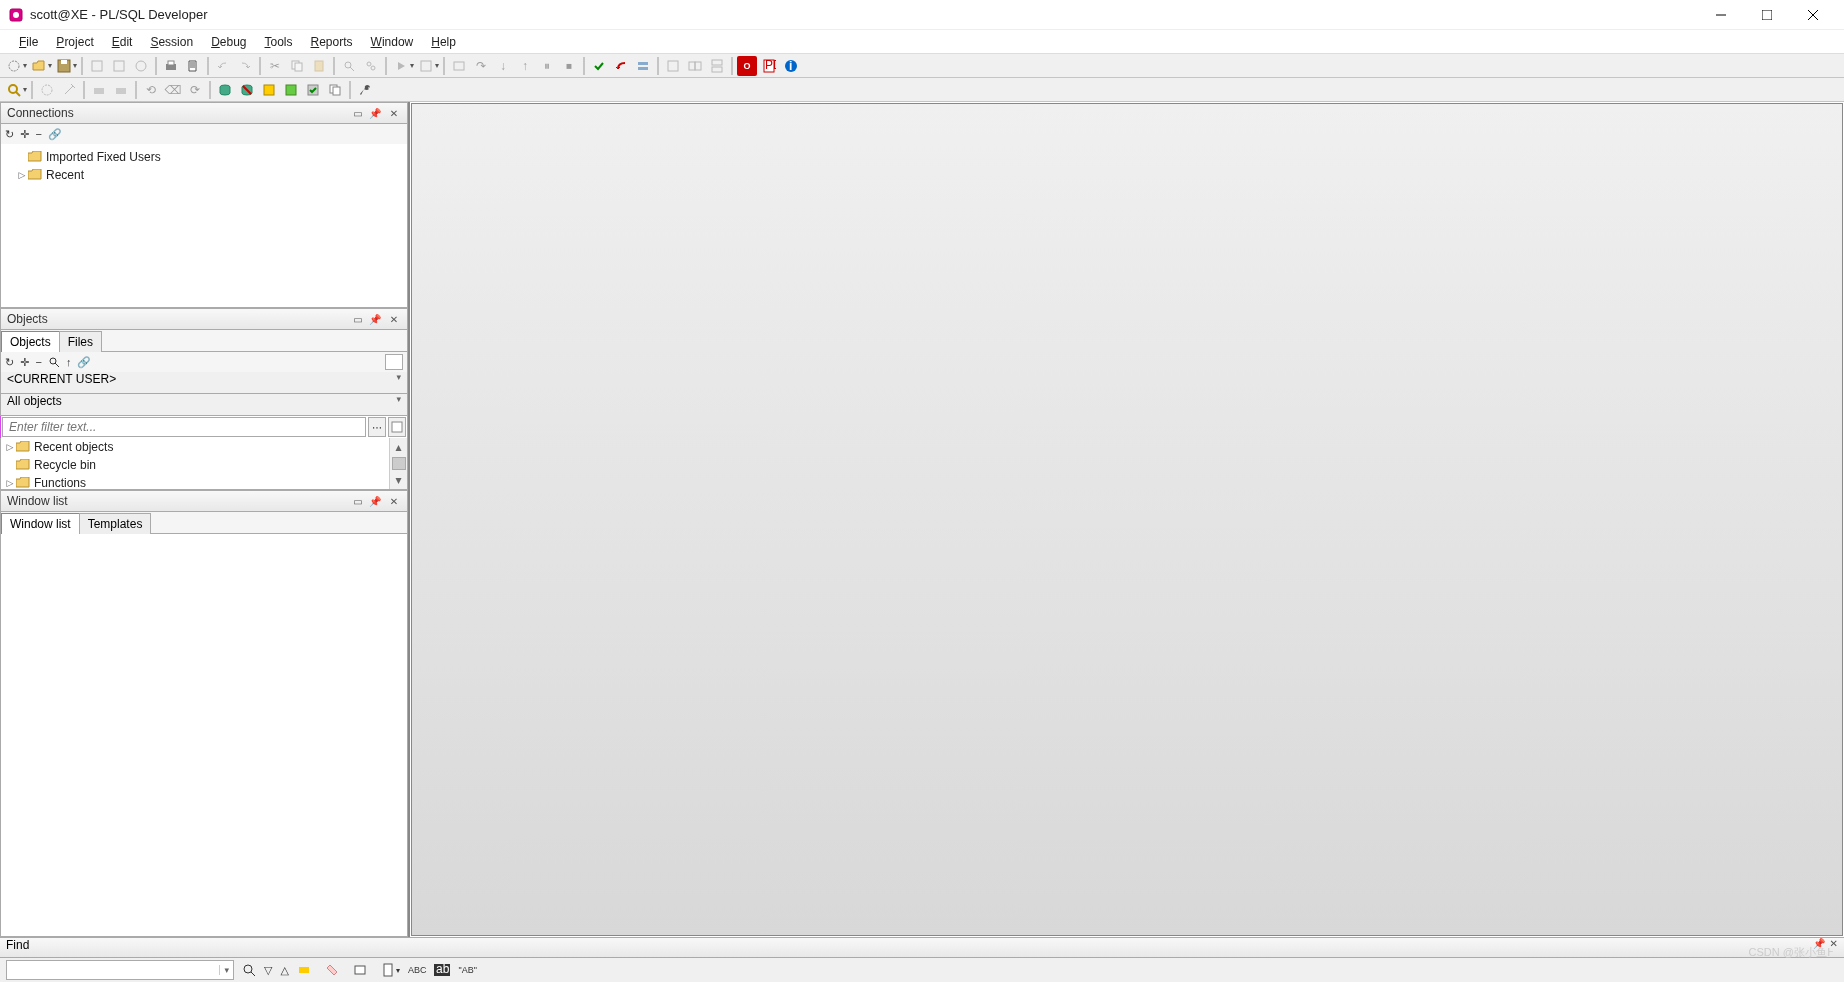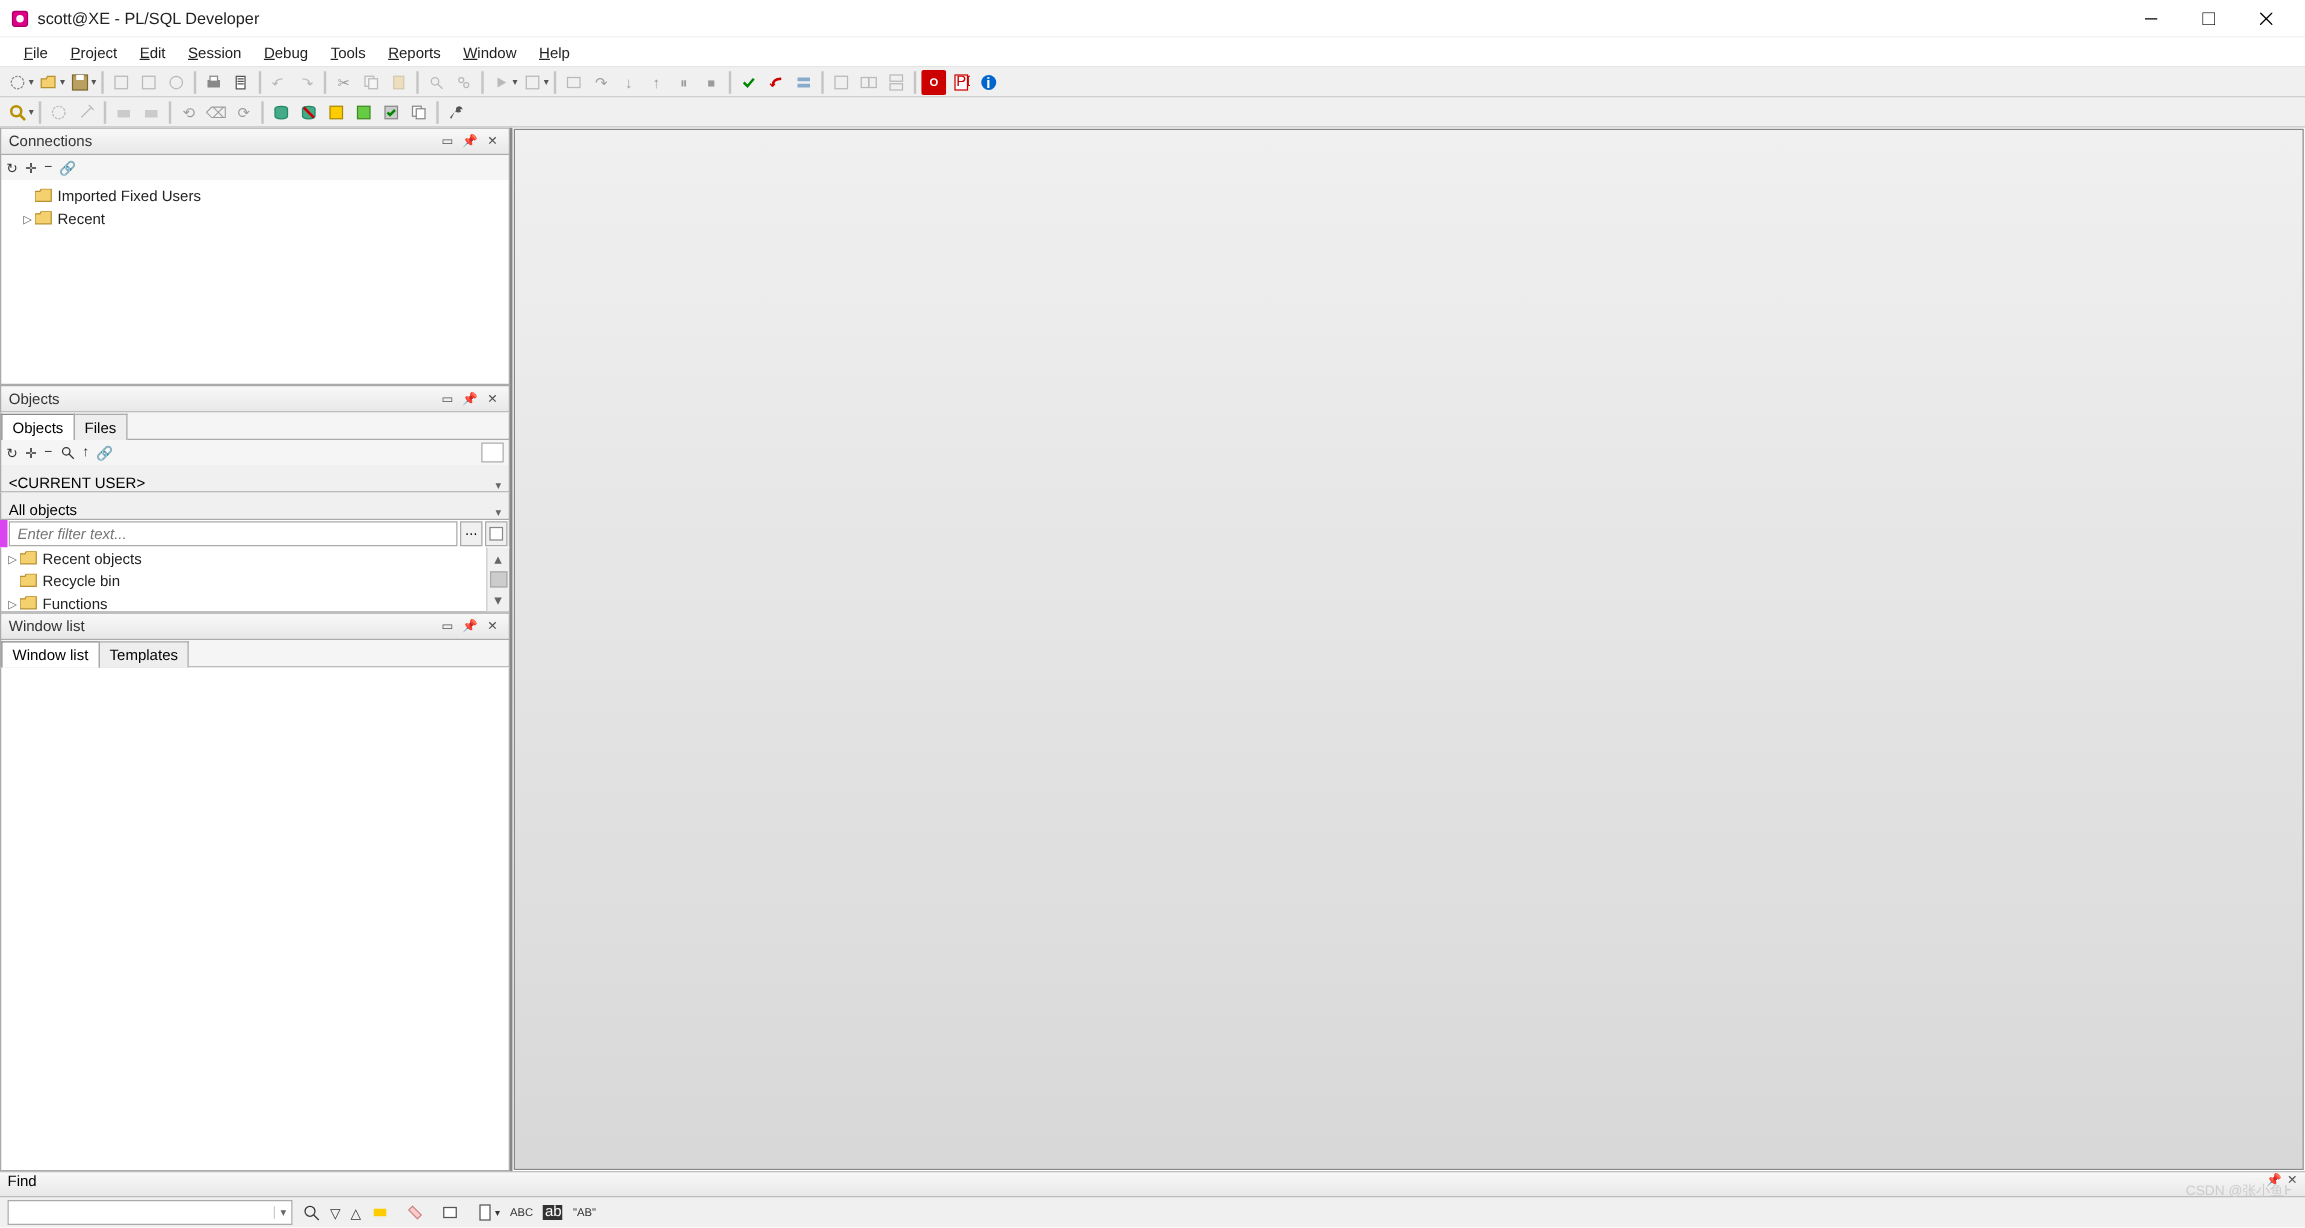--- a/index.html
+++ b/index.html
@@ -27,23 +27,23 @@
 .mini-toolbar{height:20px;background:#f5f5f5;border-left:1px solid #aaa;border-right:1px solid #aaa;display:flex;align-items:center;padding:0 4px;gap:6px}
 .mini-toolbar span{cursor:pointer;font-size:11px;color:#333;display:flex;align-items:center}
 .tree-area{flex:1;background:#fff;border:1px solid #aaa;border-top:none;overflow:auto;padding:4px 12px}
 .tree-item{display:flex;align-items:center;height:18px;padding-left:14px;color:#222;cursor:pointer}
 .tree-item.with-exp{padding-left:4px}
 .tree-exp{width:10px;font-size:9px;color:#666;text-align:center}
 .folder-icon{width:16px;height:14px;display:inline-flex;align-items:center;justify-content:center;margin-right:3px}
 .tab-strip{height:22px;background:#f5f5f5;border:1px solid #aaa;border-top:none;display:flex;align-items:flex-end;padding-left:0}
 .tab{padding:3px 8px;border:1px solid #888;border-bottom:none;background:#fff;margin-right:-1px;cursor:pointer;position:relative;top:1px}
 .tab.inactive{background:#eee;border-color:#aaa}
-.combo{height:22px;background:#f0f0f0;border:1px solid #aaa;display:flex;align-items:flex-end;padding:0 6px;cursor:pointer;border-top:none}
+.combo{height:22px;background:#f0f0f0;border:1px solid #aaa;display:flex;align-items:flex-start;padding:0 6px;cursor:pointer;border-top:none}
 .combo .arrow{margin-left:auto;font-size:9px;color:#666}
-.filter-row{height:22px;display:flex;border-left:6px solid #d946ef;border-right:1px solid #aaa}
+.filter-row{height:22px;display:flex;border-left:1px solid #d946ef;border-right:1px solid #aaa}
 .filter-input{flex:1;border:1px solid #aaa;padding:0 6px;font-style:italic;color:#888;outline:none;margin:1px}
 .filter-btn{width:18px;border:1px solid #aaa;margin:1px;display:flex;align-items:center;justify-content:center;font-size:10px;background:#f0f0f0;cursor:pointer}
 .obj-tree{height:52px;background:#fff;border:1px solid #aaa;border-top:none;display:flex}
 .obj-tree-inner{flex:1;overflow:hidden}
 .obj-scroll{width:18px;background:#f0f0f0;border-left:1px solid #ccc;display:flex;flex-direction:column;align-items:center;font-size:9px;color:#666}
 .obj-scroll span{cursor:pointer;padding:2px 0}
 .obj-scroll .thumb{width:14px;flex:1;background:#ccc;border:1px solid #aaa;margin:1px}
 .main-area{flex:1;background:linear-gradient(#f0f0f0,#d8d8d8);border:1px solid #888;margin:1px}
 .find-panel{border-top:1px solid #aaa}
 .find-header{height:20px;background:linear-gradient(#f8f8f8,#e8e8e8);display:flex;align-items:flex-start;padding:0 6px;border-bottom:1px solid #aaa}

